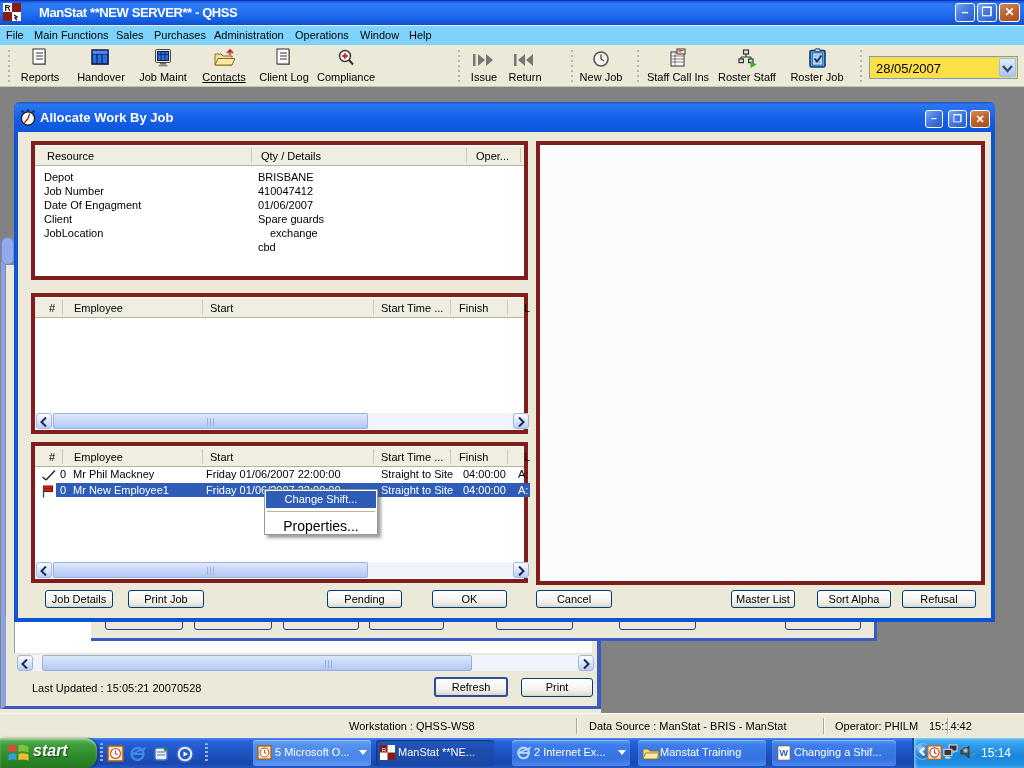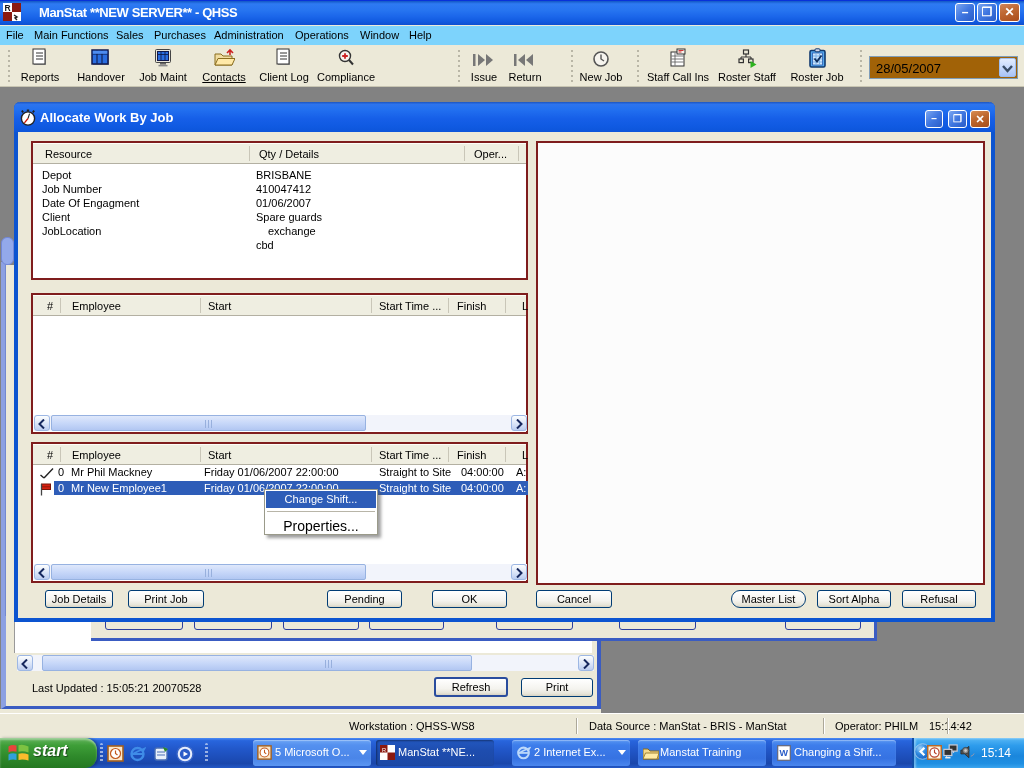--- a/index.html
+++ b/index.html
@@ -20,21 +20,21 @@
 
 #menubar { left:0; top:26px; width:1024px; height:19px; background:#7dd3fc; }
 .menuitem { position:absolute; top:3px; font-size:11px; color:#000; }
 
 
 #toolbar { left:0; top:45px; width:1024px; height:42px; background:#ECE9D8; border-bottom:1px solid #c8c5b2;}
 .tbtn { position:absolute; top:3px; text-align:center; color:#000; font-size:11px; }
 .tbtn .ic { height:20px; margin-bottom:3px; display:flex; align-items:flex-end; justify-content:center;}
 .tsep { position:absolute; top:5px; width:2px; height:32px;
   background-image:repeating-linear-gradient(180deg,#b9b6a6 0 2px,transparent 2px 5px); }
-#datecombo { position:absolute; left:869px; top:11px; width:149px; height:23px; background:#a16207; border:1px solid #7F9DB9; }
+#datecombo { position:absolute; left:869px; top:11px; width:149px; height:23px; background:#fde047; border:1px solid #7F9DB9; }
 #datecombo .txt { position:absolute; left:6px; top:4px; font-size:13px; }
 #datecombo .drop { position:absolute; right:1px; top:1px; width:17px; height:19px; border:1px solid #9ebef0; border-radius:2px;
   background:linear-gradient(180deg,#e3ecfd 0%,#c6d9fb 50%,#aac4f7 100%); text-align:center; }
 
 
 #mdi { left:0; top:87px; width:1024px; height:626px; background:#828282; }
 #winb-left { left:1px; top:262px; width:5px; height:450px; background:#8CA0E2; border-right:1px solid #7288d0; }
 #winb-tab { left:1px; top:237px; width:13px; height:28px; background:#93A9EA; border:1px solid #7288d8; border-radius:6px; }
 #winb-bottom { left:1px; top:616px; width:600px; height:93px; background:#ECE9D8; border-left:5px solid #8CA0E2; border-right:4px solid #3a5cc2; border-bottom:3px solid #3a5cc2;}
 #winb-white { position:absolute; left:8px; top:6px; width:578px; height:31px; background:#fff; border-left:1px solid #999; }
@@ -59,21 +59,21 @@
 
 
 #dialog { left:14px; top:102px; width:981px; height:520px; background:#ECE9D8;
   border-left:4px solid #0c54d0; border-right:4px solid #0c54d0; border-bottom:4px solid #0c54d0;
   border-radius:6px 6px 0 0; }
 #dlgtitle { position:absolute; left:-4px; top:0px; width:981px; height:30px; border-radius:6px 6px 0 0;
   background:linear-gradient(180deg,#1c55c0 0%,#2d74ee 8%,#2270f0 25%,#165fe8 55%,#105ae2 80%,#0c55da 100%); }
 #dlgtitle .txt { position:absolute; left:26px; top:8px; color:#fff; font-weight:bold; font-size:13px; }
 #dlgbody { position:absolute; left:-4px; top:30px; width:973px; height:484px; background:#ECE9D8; margin-left:4px; }
 
-.grid { position:absolute; background:#fff; border:2px solid #7f1d1d;padding-left:48px; }
+.grid { position:absolute; background:#fff; border:4px solid #7f1d1d;padding-left:48px; }
 .ghead { position:absolute; left:0; top:0; right:0; height:21px; background:#EFEEE1; border-bottom:1px solid #b3b0a2; box-shadow:inset 0 1px 0 #fdfdf8; }
 .ghead .hcell { position:absolute; top:5px; font-size:11px; color:#000; }
 .ghead .hsep { position:absolute; top:3px; width:1px; height:15px; background:#c9c6b8; }
 .rowtext { position:absolute; font-size:11px; color:#000; white-space:nowrap; }
 
 #ctxmenu { position:absolute; left:246px; top:357px; width:114px; height:46px; background:#fff; border:1px solid #9a9a8a;
   box-shadow:3px 3px 3px rgba(80,80,80,0.55); }
 #ctxmenu .hi { position:absolute; left:1px; top:1px; width:110px; height:17px; background:#2e5db8; color:#fff; text-align:center; font-size:11px; line-height:17px;}
 #ctxmenu .sep { position:absolute; left:2px; top:21px; width:108px; height:1px; background:#b8b5a8; }
 #ctxmenu .it { position:absolute; left:1px; top:29px; width:110px; height:14px; color:#000; text-align:center; font-size:14px; line-height:14px;}
@@ -387,21 +387,21 @@
       <div class="hi">Change Shift...</div>
       <div class="sep"></div>
       <div class="it">Properties...</div>
     </div>
 
     <div class="xpbtn" style="left:27px; top:458px; width:68px; height:18px;">Job Details</div>
     <div class="xpbtn" style="left:110px; top:458px; width:76px; height:18px;">Print Job</div>
     <div class="xpbtn" style="left:309px; top:458px; width:75px; height:18px;">Pending</div>
     <div class="xpbtn" style="left:414px; top:458px; width:75px; height:18px;">OK</div>
     <div class="xpbtn" style="left:518px; top:458px; width:76px; height:18px;">Cancel</div>
-    <div class="xpbtn" style="left:713px; top:458px; width:75px; height:18px;border-radius:9px;">Master List</div>
+    <div class="xpbtn" style="left:713px; top:458px; width:64px; height:18px;">Master List</div>
     <div class="xpbtn" style="left:799px; top:458px; width:74px; height:18px;">Sort Alpha</div>
     <div class="xpbtn" style="left:884px; top:458px; width:74px; height:18px;">Refusal</div>
   </div>
 </div>
 
 <div id="statusbar" class="abs">
   <span class="stext" style="left:349px;">Workstation : QHSS-WS8</span>
   <span class="stext" style="left:589px;">Data Source : ManStat - BRIS - ManStat</span>
   <span class="stext" style="left:835px;">Operator: PHILM</span>
   <span class="stext" style="left:929px;">15:14:42</span>

